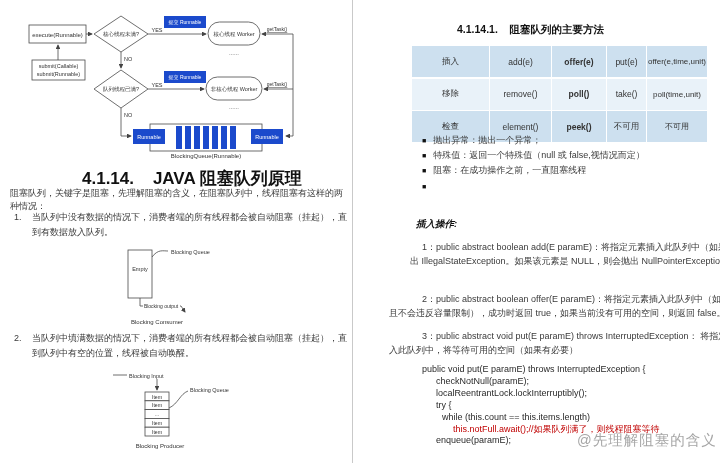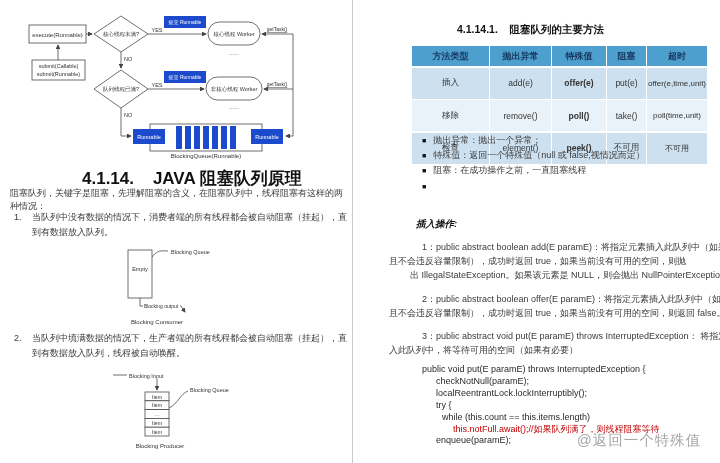--- a/index.html
+++ b/index.html
@@ -161,21 +161,21 @@
   <line class="ln" x1="140" y1="53" x2="140" y2="61"></line>
   <line class="ln" x1="140" y1="61" x2="181" y2="61"></line>
   <rect x="143" y="56.5" width="37" height="8" fill="#ffffff"></rect>
   <text class="tm t5" x="161" y="63">Blocking output</text>
   <line class="ln" x1="181" y1="61" x2="185" y2="67" marker-end="url(#arw)"></line>
   <text class="tm t6" x="157" y="79">Blocking Consumer</text>
 </svg>
 
 <div class="abs list-item item2">
   <div class="li-num">2.</div>
-  <div class="li-txt">当队列中填满数据的情况下，生产者端的所有线程都会被自动阻塞（挂起），直到有数据放入队列，线程被自动唤醒。</div>
+  <div class="li-txt">当队列中填满数据的情况下，消费者端的所有线程都会被自动阻塞（挂起），直到队列中有空的位置，线程被自动唤醒。</div>
 </div>
 
 <svg class="abs" style="left:0;top:368px;" width="360" height="95" viewBox="0 0 360 95">
   <line class="ln" x1="113" y1="7" x2="127" y2="7"></line>
   <text class="t55" x="129" y="9.5">Blocking Input</text>
   <line class="ln" x1="157" y1="11" x2="157" y2="22" marker-end="url(#arw)"></line>
 
   <rect class="shape" x="145" y="24" width="24" height="8.8"></rect>
   <text class="tm t52" x="157" y="30.5">Item</text>
   <rect class="shape" x="145" y="32.8" width="24" height="8.8"></rect>
@@ -188,27 +188,20 @@
   <text class="tm t52" x="157" y="65.7">Item</text>
 
   <path class="ln" d="M 169,40 C 178,36 180,26 188,23"></path>
   <text class="t55" x="190" y="24">Blocking Queue</text>
   <text class="tm t6" x="160" y="80">Blocking Producer</text>
 </svg>
 
 <div class="abs sec-heading h-right">4.1.14.1.    阻塞队列的主要方法</div>
 
 <div class="abs tbl">
-  <div class="tr th-row">
-    <div class="tc c0">方法类型</div>
-    <div class="tc c1">抛出异常</div>
-    <div class="tc c2">特殊值</div>
-    <div class="tc c3">阻塞</div>
-    <div class="tc c4">超时</div>
-  </div>
   <div class="tr row-a">
     <div class="tc c0">插入</div>
     <div class="tc c1">add(e)</div>
     <div class="tc c2">offer(e)</div>
     <div class="tc c3">put(e)</div>
     <div class="tc c4">offer(e,time,unit)</div>
   </div>
   <div class="tr row-b">
     <div class="tc c0">移除</div>
     <div class="tc c1">remove()</div>
@@ -240,21 +233,20 @@
   </div>
   <div class="bullet">
     <span class="sq">■</span>
   </div>
 </div>
 
 <div class="abs insert-heading">插入操作:</div>
 
 <div class="abs para p1">
   <div class="pl ind34">1：public abstract boolean add(E paramE)：将指定元素插入此队列中（如果立即可行</div>
-  <div class="pl">且不会违反容量限制），成功时返回 true，如果当前没有可用的空间，则抛</div>
   <div class="pl ind21">出 IllegalStateException。如果该元素是 NULL，则会抛出 NullPointerException 异常。</div>
 </div>
 
 <div class="abs para p2">
   <div class="pl ind34">2：public abstract boolean offer(E paramE)：将指定元素插入此队列中（如果立即可行</div>
   <div class="pl">且不会违反容量限制），成功时返回 true，如果当前没有可用的空间，则返回 false。</div>
 </div>
 
 <div class="abs para p3">
   <div class="pl ind34">3：public abstract void put(E paramE) throws InterruptedException： 将指定元素插</div>
@@ -264,13 +256,13 @@
 <div class="abs code">
   <div class="cl">public void put(E paramE) throws InterruptedException {</div>
   <div class="cl ci14">checkNotNull(paramE);</div>
   <div class="cl ci14">localReentrantLock.lockInterruptibly();</div>
   <div class="cl ci14">try {</div>
   <div class="cl ci20">while (this.count == this.items.length)</div>
   <div class="cl ci31 red">this.notFull.await();//如果队列满了，则线程阻塞等待</div>
   <div class="cl ci14">enqueue(paramE);</div>
 </div>
 
-<div class="abs watermark">@返回一个特殊值</div>
+<div class="abs watermark">@先理解阻塞的含义</div>
 
 </body></html>

